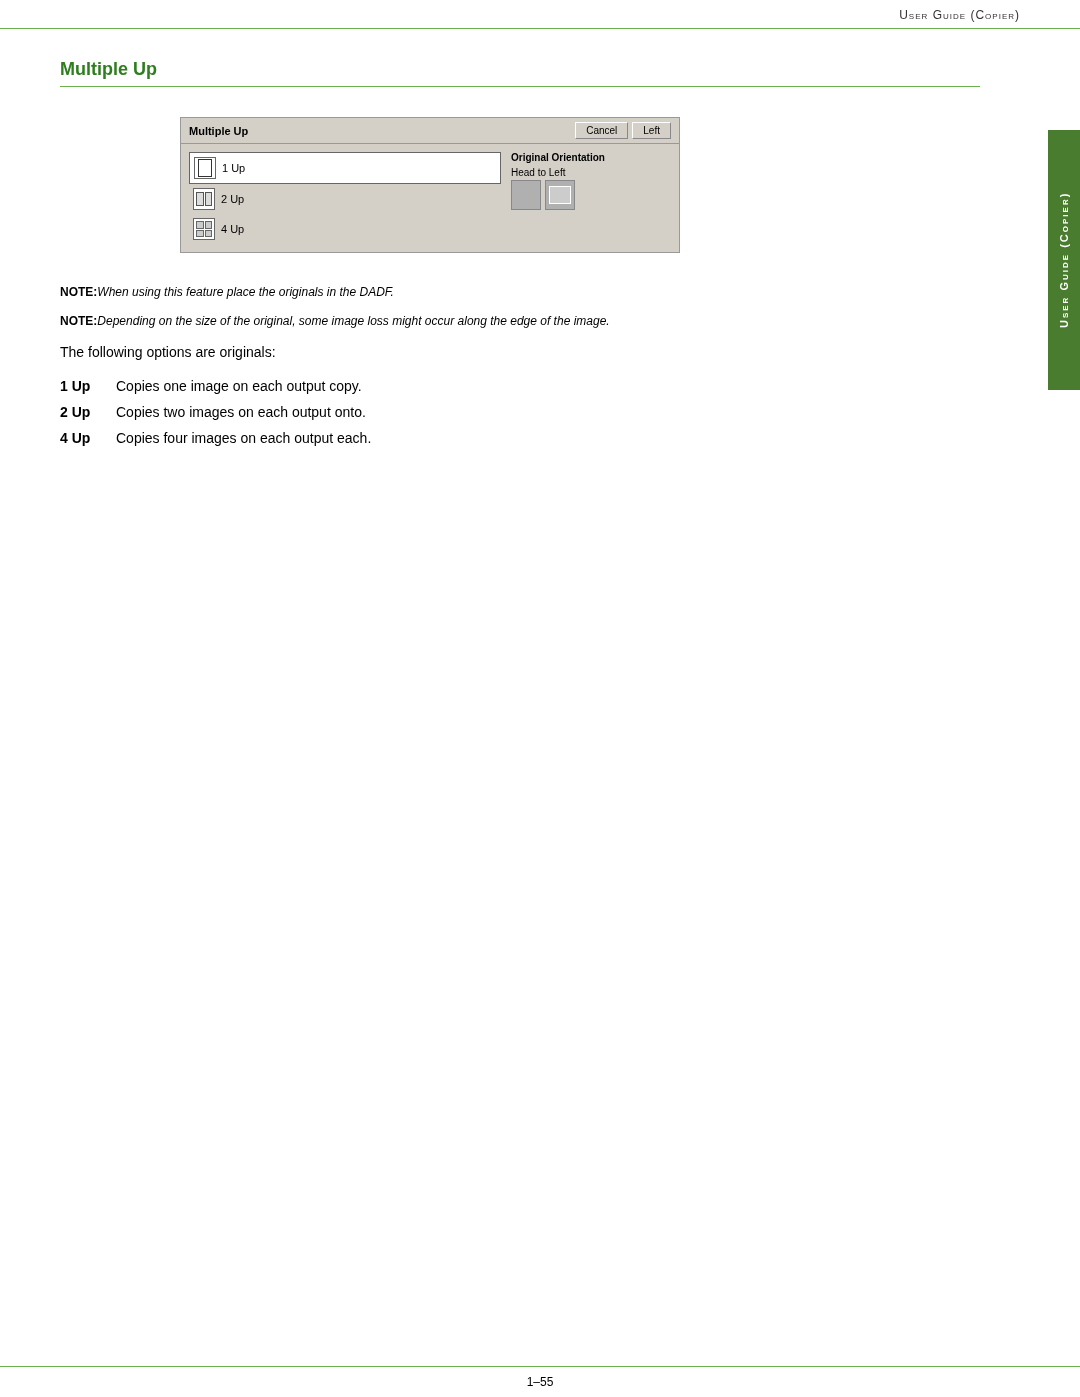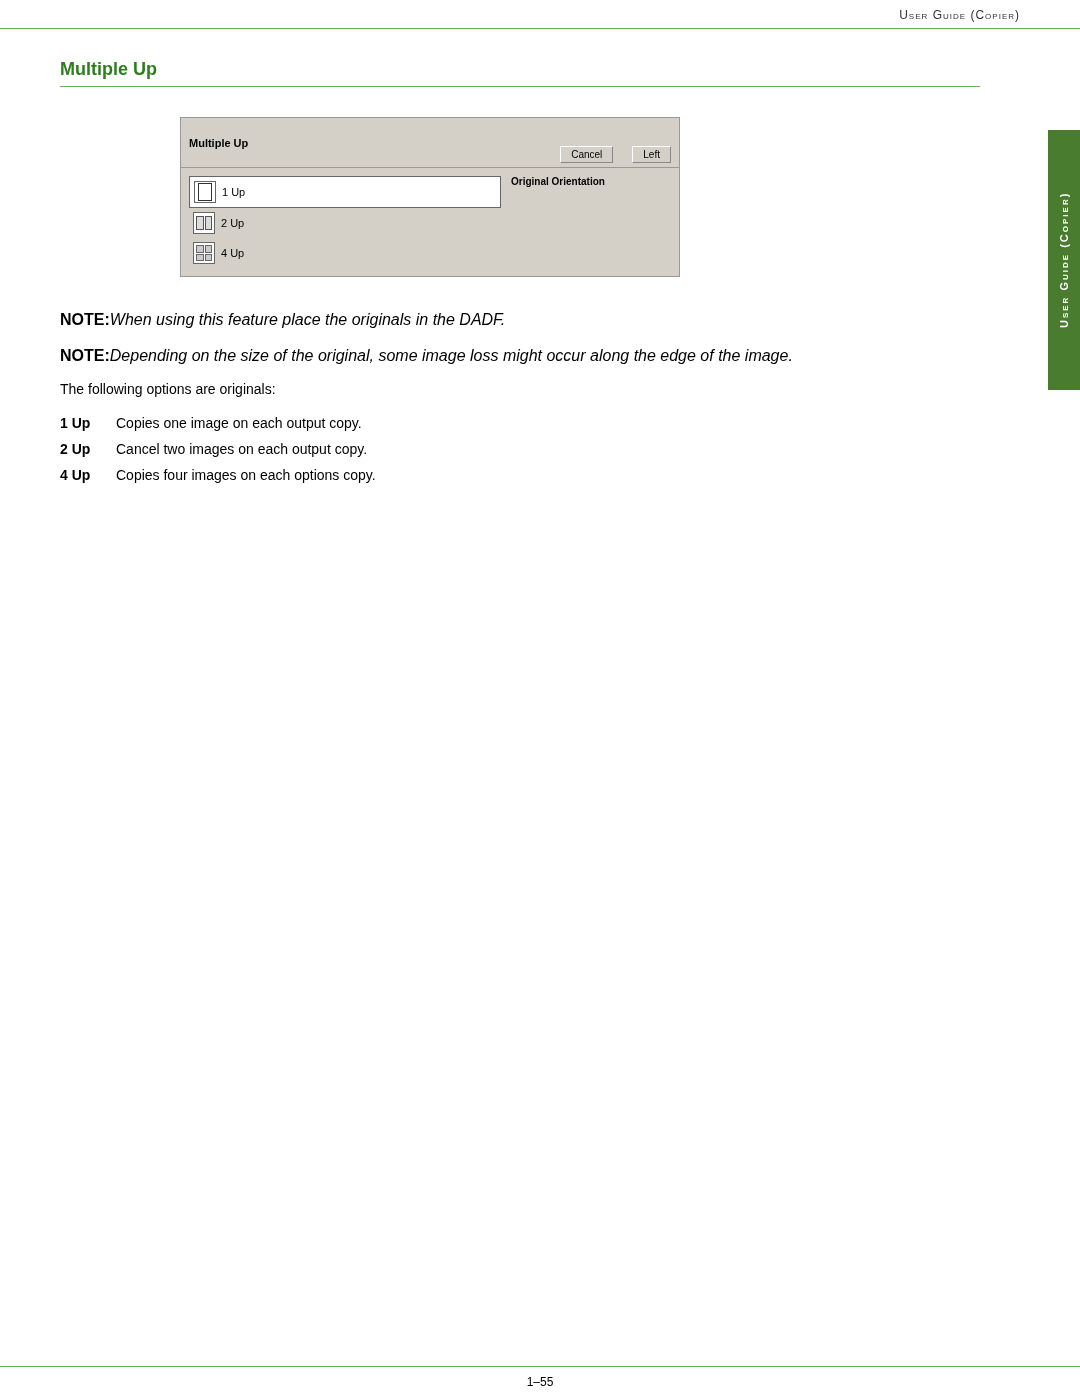--- a/index.html
+++ b/index.html
@@ -83,22 +83,21 @@
     }
 
     .ui-panel-title {
       flex: 1;
       font-size: 11px;
       font-weight: bold;
     }
 
     .ui-panel-buttons {
       display: flex;
-      gap: 19px;
-      margin-top: 24px;
+      gap: 4px;
     }
 
     .ui-btn {
       background: #d4d0c8;
       border: 1px solid #888;
       border-top-color: #fff;
       border-left-color: #fff;
       padding: 2px 10px;
       font-size: 10px;
       cursor: pointer;
@@ -252,21 +251,21 @@
     
     .body-text {
       margin-bottom: 14px;
       line-height: 1.6;
       font-size: 14px;
     }
 
     .note-line {
       margin-bottom: 10px;
       line-height: 1.6;
-      font-size: 16px;
+      font-size: 12px;
     }
 
     .note-bold {
       font-weight: bold;
     }
 
     .note-italic {
       font-style: italic;
     }
 
@@ -373,20 +372,30 @@
               <span></span>
           </div>
           <span>4 Up</span>
         </div>
       </div>
 
       <div class="ui-orientation">
         <div class="orientation-title">Original Orientation</div>
 
 
+        <div class="orientation-row">
+          <div class="orientation-label">Head to Left</div>
+          <div class="orientation-icons">
+            <div class="orient-box">
+            </div>
+            <div class="orient-box">
+              <div class="orient-inner-rot"></div>
+            </div>
+          </div>
+        </div>
       </div>
     </div>
   </div>
 
 
   <p class="note-line">
     <span class="note-bold">NOTE:</span><span class="note-italic">When using this feature place the originals in the DADF.</span>
   </p>
 
   <p class="note-line">
@@ -395,25 +404,25 @@
 
   <p class="body-text">The following options are originals:</p>
 
   <div class="def-list">
     <div class="def-item">
       <span class="def-term">1 Up</span>
       <span class="def-desc">Copies one image on each output copy.</span>
     </div>
     <div class="def-item">
       <span class="def-term">2 Up</span>
-      <span class="def-desc">Cancel two images on each output copy.</span>
+      <span class="def-desc">Copies two images on each output onto.</span>
     </div>
     <div class="def-item">
       <span class="def-term">4 Up</span>
-      <span class="def-desc">Copies four images on each options copy.</span>
+      <span class="def-desc">Copies four images on each output each.</span>
     </div>
   </div>
 
 </div>
 
 <div class="footer">
   <span>1–55</span>
 </div>
 
 </body></html>

